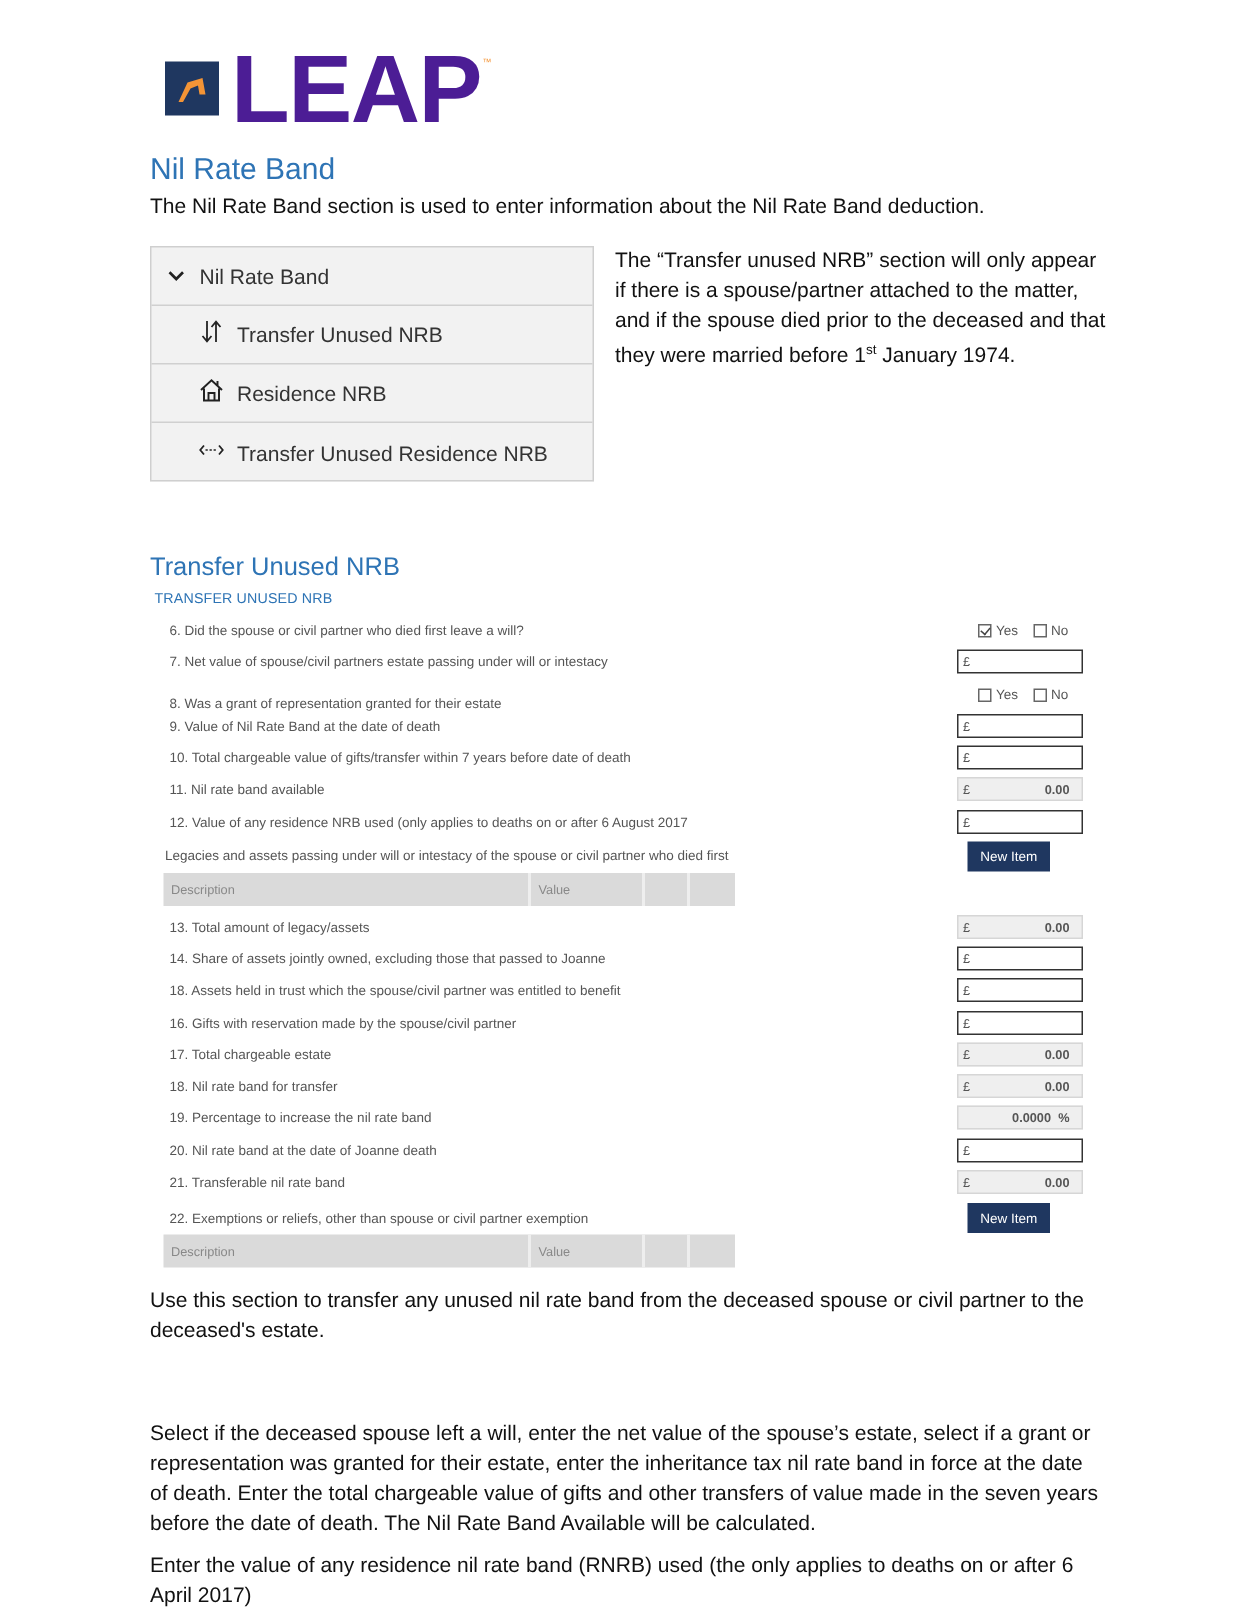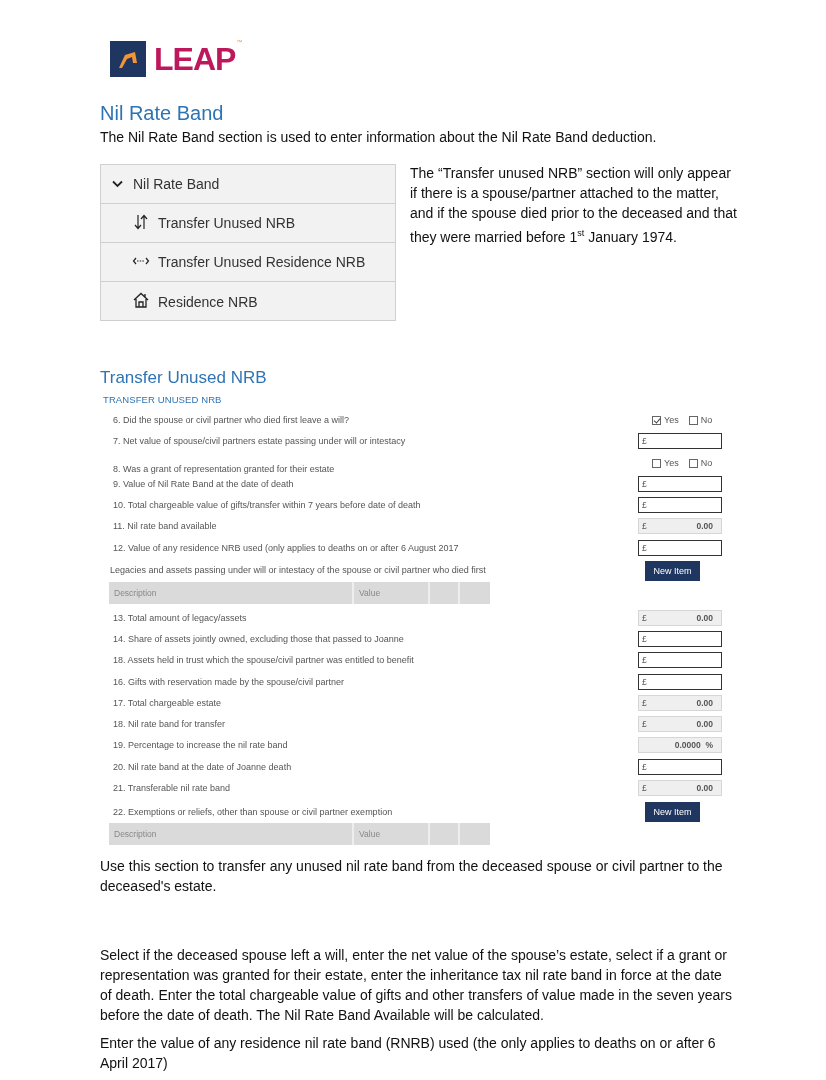--- a/index.html
+++ b/index.html
@@ -3,21 +3,21 @@
 <meta charset="utf-8">
 <style>
   * { box-sizing: border-box; margin: 0; padding: 0; }
   html, body { width: 826px; height: 1080px; background: #ffffff; overflow: hidden; }
   body { position: relative; font-family: "Liberation Sans", "DejaVu Sans", sans-serif; color: #111; }
 
   
   .logo { position: absolute; left: 110px; top: 39px; display: flex; align-items: center; }
   .logo-mark { width: 36px; height: 36px; background: #1f3760; position: relative; }
   .logo-mark svg { position: absolute; left: 0; top: 0; }
-  .logo-text { margin-left: 8px; font-family: "Liberation Sans", sans-serif; font-weight: bold; font-size: 32px; line-height: 40px; color: #be185d; letter-spacing: -1px; }
+  .logo-text { margin-left: 8px; font-family: "Liberation Sans", sans-serif; font-weight: bold; font-size: 64px; line-height: 40px; color: #4c1d95; letter-spacing: -1px; }
   .logo-tm { font-size: 6px; color: #f39436; align-self: flex-start; margin-left: 1px; }
 
   
   .h1 { position: absolute; left: 100px; color: #2e74b5; font-family: "Liberation Sans", sans-serif; font-weight: normal; }
   .h-nil { top: 102px; font-size: 20px; }
   .h-tun { top: 368px; font-size: 17px; }
   .para { position: absolute; left: 100px; font-size: 14px; line-height: 20px; color: #111; }
 
   
   .nav { position: absolute; left: 100px; top: 164px; width: 296px; height: 157px; border: 1px solid #cfcfcf; background: #f2f2f2; }
@@ -80,33 +80,33 @@
     <span class="nav-ico">
       <svg width="18" height="18" viewBox="0 0 18 18">
           <path d="M6 2 V15 M3 12 L6 15.5 L9 12 M12 16 V3 M9 6 L12 2.5 L15 6" stroke="#222" stroke-width="1.2" fill="none"></path>
         </svg>
     </span>
     <span>Transfer Unused NRB</span>
   </div>
   <div class="nav-item nav-sub">
     <span class="nav-ico">
       <svg width="18" height="18" viewBox="0 0 18 18">
+          <path d="M2 9 L9 2.5 L16 9 M4 8 V16 H14 V8 M7 16 V11 H11 V16 M13 3 V6" stroke="#222" stroke-width="1.3" fill="none"></path>
+        </svg>
+    </span>
+    <span>Residence NRB</span>
+  </div>
+  <div class="nav-item nav-sub">
+    <span class="nav-ico">
+      <svg width="18" height="18" viewBox="0 0 18 18">
           <path d="M4 6 L1.5 9 L4 12 M14 6 L16.5 9 L14 12" stroke="#222" stroke-width="1.2" fill="none"></path>
           <path d="M5 9 H13" stroke="#222" stroke-width="1" stroke-dasharray="1.5 1.2" fill="none"></path>
         </svg>
     </span>
     <span>Transfer Unused Residence NRB</span>
-  </div>
-  <div class="nav-item nav-sub">
-    <span class="nav-ico">
-      <svg width="18" height="18" viewBox="0 0 18 18">
-          <path d="M2 9 L9 2.5 L16 9 M4 8 V16 H14 V8 M7 16 V11 H11 V16 M13 3 V6" stroke="#222" stroke-width="1.3" fill="none"></path>
-        </svg>
-    </span>
-    <span>Residence NRB</span>
   </div>
 </div>
 
 <div class="side-note"><span>The “Transfer unused NRB” section will only appear if there is a spouse/partner attached to the matter, and if the spouse died prior to the deceased and that they were married before 1</span><sup>st</sup><span> January 1974.</span></div>
 
 <div class="h1 h-tun">Transfer Unused NRB</div>
 <div class="form-title">TRANSFER UNUSED NRB</div>
 
 <div class="row" style="top:415px;">6. Did the spouse or civil partner who died first leave a will?</div>
 <div class="chk-group" style="left:652px;top:415px;">

